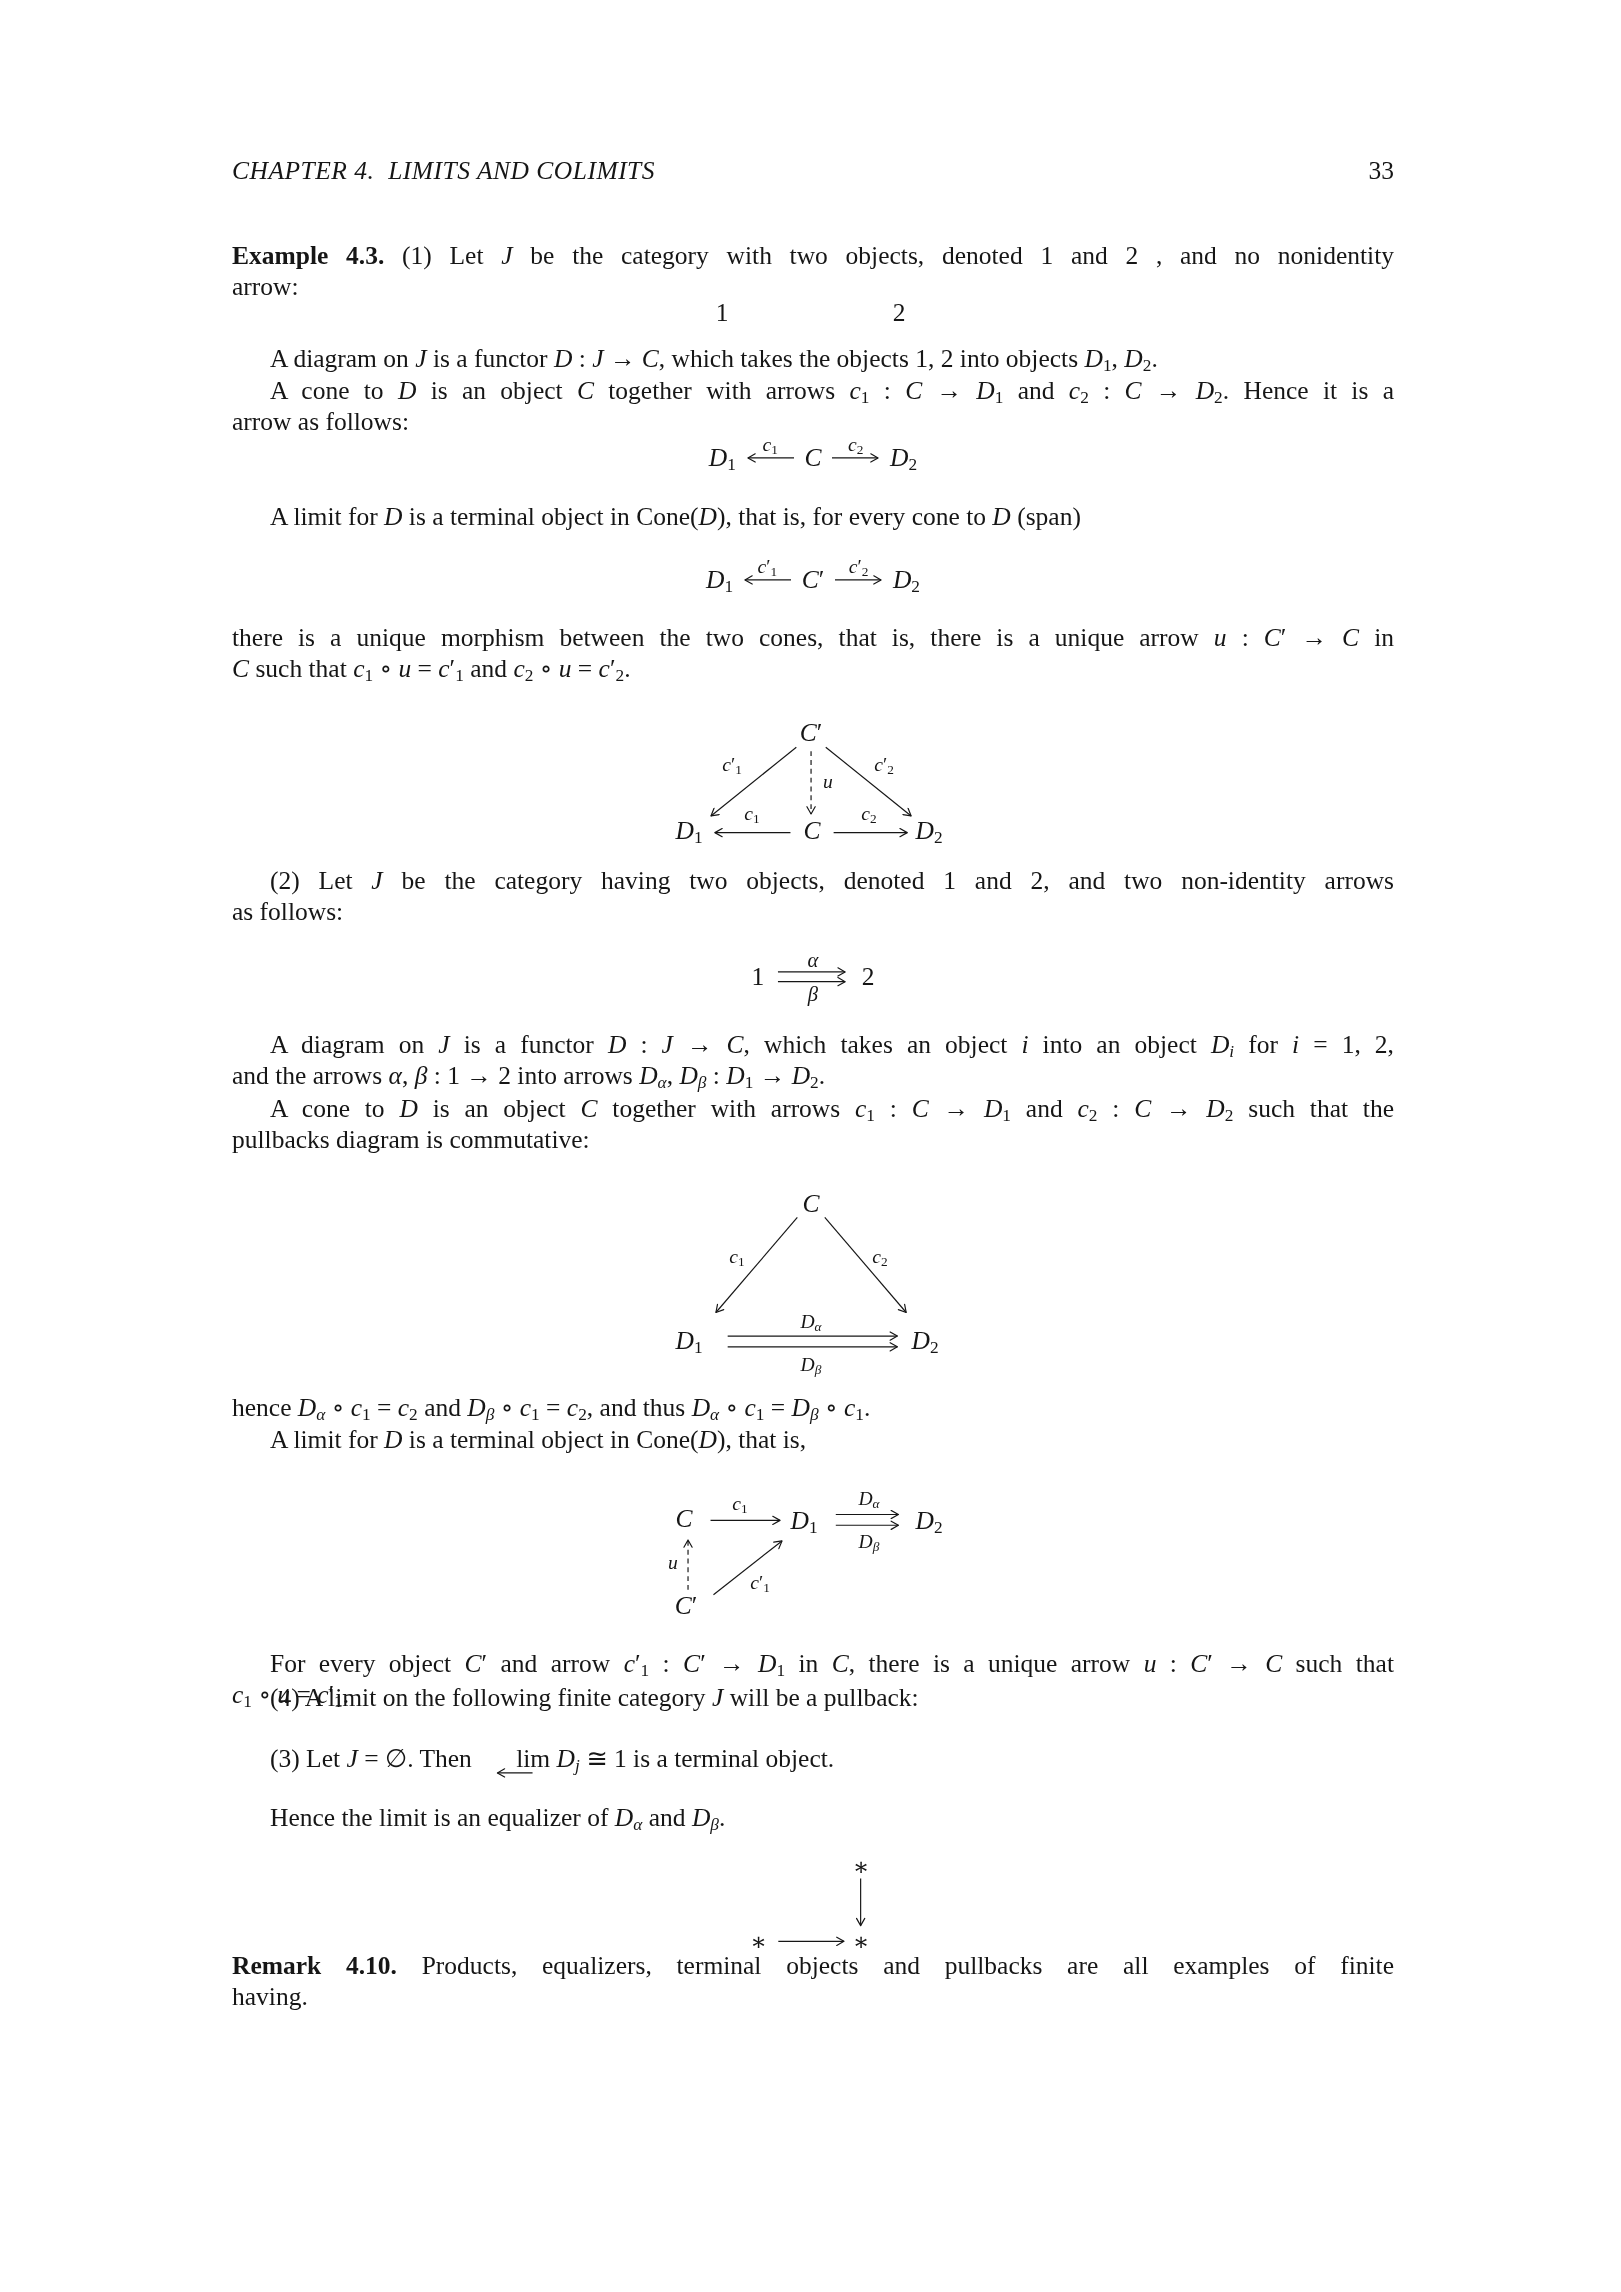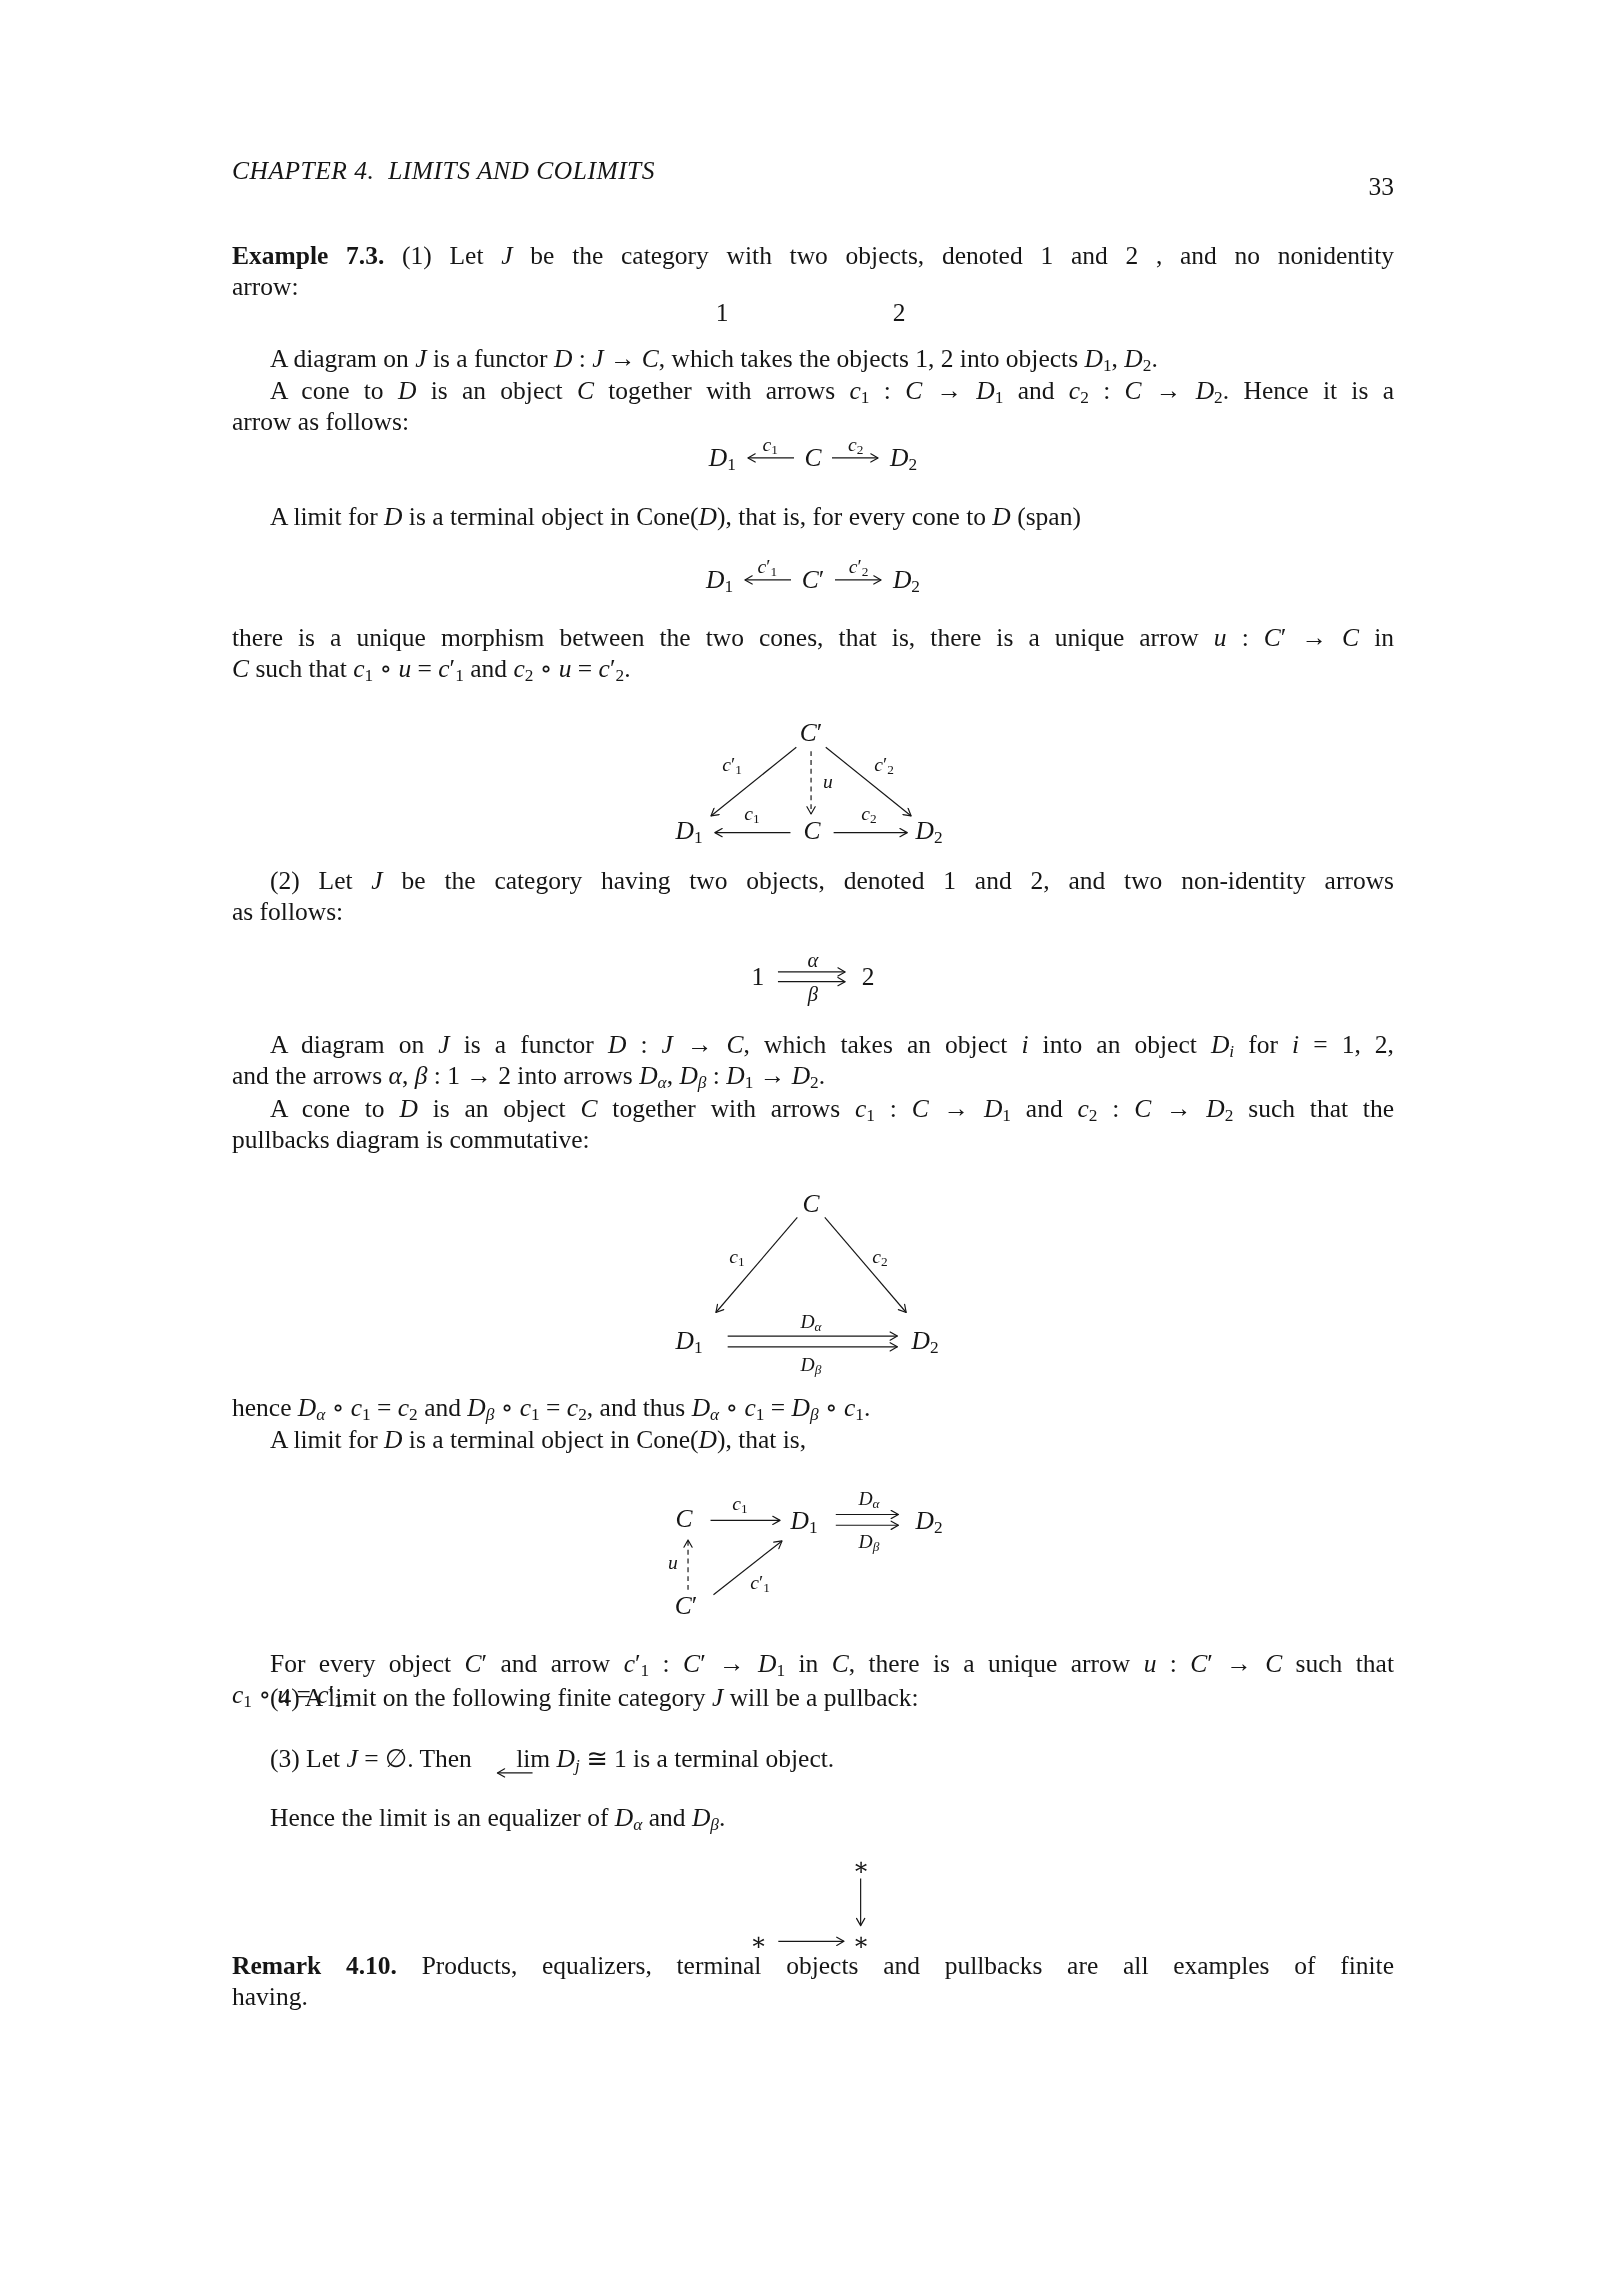--- a/index.html
+++ b/index.html
@@ -10,21 +10,21 @@
   }
   .blk { position:absolute; left:232px; width:1162px; font-size:25.5px; line-height:31px; }
   .line { text-align:justify; }
   .line.fill { text-align-last:justify; }
   .line.ind { text-indent:38px; }
   b { font-weight:bold; }
   i { font-style:italic; }
   sub { font-size:0.68em; vertical-align:-0.24em; line-height:0; }
   .header { display:flex; justify-content:space-between; }
   .chap { font-style:italic; letter-spacing:0.5px; }
-  .pageno { font-style:normal;margin-top:16px; }
+  .pageno { font-style:normal; }
   
   .display { position:absolute; left:232px; width:1162px; display:flex;
              justify-content:center; align-items:center; font-size:25.5px; }
   .mitem { white-space:nowrap; }
   .obj { position:absolute; transform:translate(-50%,-50%); font-size:25.5px; }
   
   .oarr { position:relative; display:inline-block; margin:0 8.8px; }
   .oarr svg { display:block; }
   .oarr .albl { position:absolute; bottom:9.8px; left:50%; transform:translateX(-50%);
                 font-size:19.6px; line-height:1; white-space:nowrap; }
@@ -60,21 +60,21 @@
       </marker>
     </defs>
   </svg>
 
   <div class="blk header" style="top:155px">
     <span class="chap">CHAPTER 4.&nbsp; LIMITS AND COLIMITS</span>
     <span class="pageno">33</span>
   </div>
 
   <div class="blk" style="top:240px">
-    <div class="line fill"><b>Example 7.3.</b> (1) Let <i>J</i> be the category with two objects, denoted 1 and 2 , and no nonidentity</div>
+    <div class="line fill"><b>Example 4.3.</b> (1) Let <i>J</i> be the category with two objects, denoted 1 and 2 , and no nonidentity</div>
     <div class="line">arrow:</div>
   </div>
 
   <span class="obj" style="left:722px; top:313px">1</span>
   <span class="obj" style="left:899px; top:313px">2</span>
 
   <div class="blk" style="top:343px">
     <div class="line ind">A diagram on <i>J</i> is a functor <i>D</i> : <i>J</i> → <i>C</i>, which takes the objects 1, 2 into objects <i>D</i><sub>1</sub>, <i>D</i><sub>2</sub>.</div>
   </div>
 

